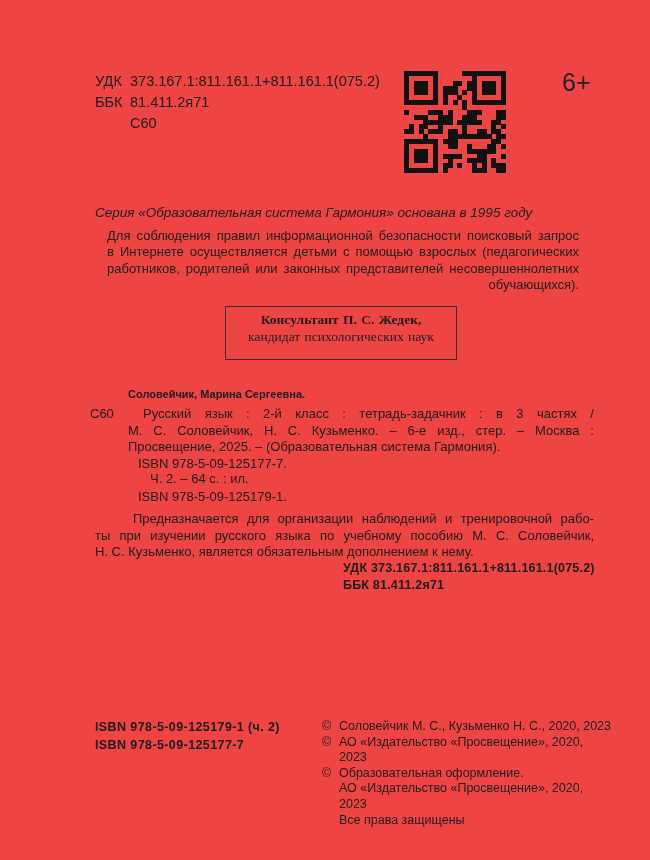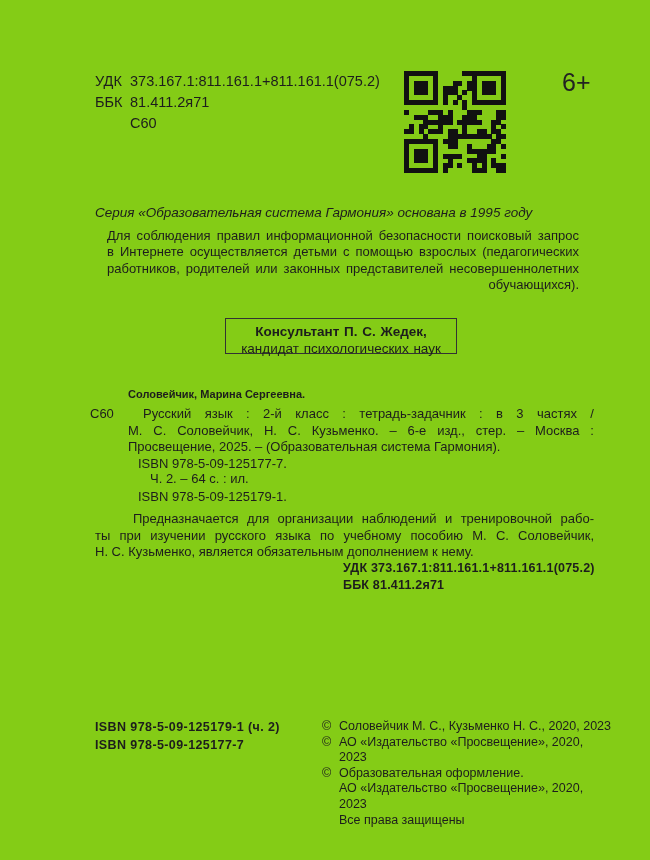--- a/index.html
+++ b/index.html
@@ -1,21 +1,21 @@
 <!DOCTYPE html>
 <html><head>
 <meta charset="utf-8">
 <style>
   * { margin: 0; padding: 0; box-sizing: border-box; }
   html, body { background: #ffffff; }
   #page {
     position: relative;
     width: 650px;
     height: 860px;
-    background: #84cc16;
+    background: #ef4444;
     font-family: "Liberation Sans", "DejaVu Sans", sans-serif;
     color: #1d1d1d;
     overflow: hidden;
   }
   .abs { position: absolute; }
 
   
   .meta-row { display: flex; font-size: 14.5px; line-height: 21px; }
   .meta-row .lbl { width: 35px; flex: 0 0 35px; }
 
@@ -306,21 +306,21 @@
 
   <div class="abs series" style="left:95px; top:205px; width:499px;">Серия «Образовательная система Гармония» основана в 1995 году</div>
 
   <div class="abs" style="left:107px; top:228px; width:472px;">
     <div class="body-line jline">Для соблюдения правил информационной безопасности поисковый запрос</div>
     <div class="body-line jline">в Интернете осуществляется детьми с помощью взрослых (педагогических</div>
     <div class="body-line jline">работников, родителей или законных представителей несовершеннолетних</div>
     <div class="body-line cline">обучающихся).</div>
   </div>
 
-  <div class="abs consultant-box" style="left:225px; top:318px; width:232px; height:36px;">
+  <div class="abs consultant-box" style="left:225px; top:306px; width:232px; height:54px;font-family:Liberation Serif, serif;">
     <div class="b">Консультант П. С. Жедек,</div>
     <div>кандидат психологических наук</div>
   </div>
 
   <div class="abs bib-heading" style="left:128px; top:388px;">Соловейчик, Марина Сергеевна.</div>
 
   <div class="abs bib-line" style="left:90px; top:406px;">С60</div>
 
   <div class="abs bib-line jline" style="left:143px; top:406px; width:451px;">Русский язык : 2-й класс : тетрадь-задачник : в 3 частях /</div>
   <div class="abs bib-line jline" style="left:128px; top:422.6px; width:466px;">М. С. Соловейчик, Н. С. Кузьменко. – 6-е изд., стер. – Москва :</div>

